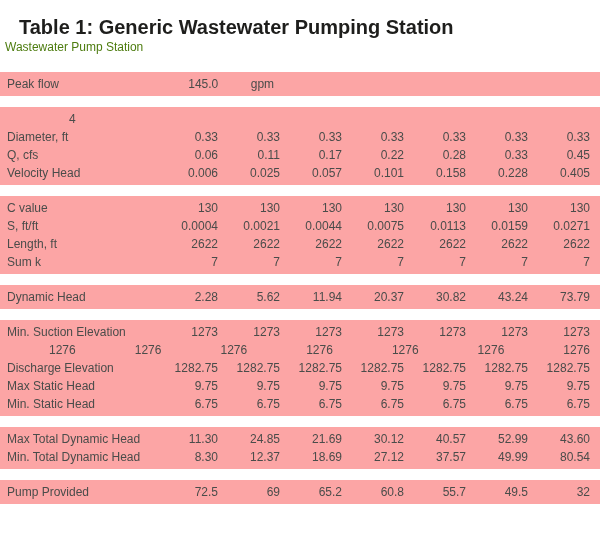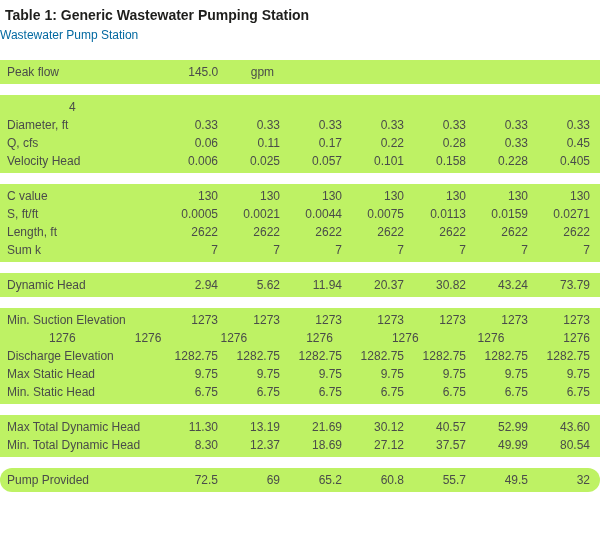--- a/index.html
+++ b/index.html
@@ -14,44 +14,44 @@
     font-family: "Liberation Sans", sans-serif;
     color: #4a4c4a;
   }
   .page {
     width: 600px;
     height: 545px;
     padding-top: 6px;
     box-sizing: border-box;
   }
   .title {
-    font-size: 14px;
+    font-size: 20px;
     font-weight: bold;
     color: #1e1e1c;
-    margin: 0 0 3px 0;
-    padding-left: 5px;
+    margin: 12px 0 3px 0;
+    padding-left: 19px;
     line-height: 18px;
   }
   .subtitle {
     font-size: 12px;
-    color: #0369a1;
+    color: #4d7c0f;
+    padding-left: 5px;
     line-height: 16px;
     white-space: pre-wrap;
   }
   .table-wrap {
     margin-top: 17px;
   }
   .band {
-    background: #bef264;
+    background: #fca5a5;
     padding: 3px 0;
     margin-bottom: 11px;
   }
   .band:last-child {
     margin-bottom: 0;
-    border-radius: 12px;
   }
   .row {
     display: flex;
     height: 18px;
     line-height: 18px;
     font-size: 12px;
   }
   .row .label {
     width: 166px;
     box-sizing: border-box;
@@ -139,21 +139,21 @@
           <span class="cell">130</span>
           <span class="cell">130</span>
           <span class="cell">130</span>
           <span class="cell">130</span>
           <span class="cell">130</span>
           <span class="cell">130</span>
           <span class="cell">130</span>
         </div>
         <div class="row">
           <span class="label">S, ft/ft</span>
-          <span class="cell">0.0005</span>
+          <span class="cell">0.0004</span>
           <span class="cell">0.0021</span>
           <span class="cell">0.0044</span>
           <span class="cell">0.0075</span>
           <span class="cell">0.0113</span>
           <span class="cell">0.0159</span>
           <span class="cell">0.0271</span>
         </div>
         <div class="row">
           <span class="label">Length, ft</span>
           <span class="cell">2622</span>
@@ -171,21 +171,21 @@
           <span class="cell">7</span>
           <span class="cell">7</span>
           <span class="cell">7</span>
           <span class="cell">7</span>
           <span class="cell">7</span>
         </div>
       </div>
       <div class="band">
         <div class="row">
           <span class="label">Dynamic Head</span>
-          <span class="cell">2.94</span>
+          <span class="cell">2.28</span>
           <span class="cell">5.62</span>
           <span class="cell">11.94</span>
           <span class="cell">20.37</span>
           <span class="cell">30.82</span>
           <span class="cell">43.24</span>
           <span class="cell">73.79</span>
         </div>
       </div>
       <div class="band">
         <div class="row">
@@ -235,21 +235,21 @@
           <span class="cell">6.75</span>
           <span class="cell">6.75</span>
           <span class="cell">6.75</span>
           <span class="cell">6.75</span>
         </div>
       </div>
       <div class="band">
         <div class="row">
           <span class="label">Max Total Dynamic Head</span>
           <span class="cell">11.30</span>
-          <span class="cell">13.19</span>
+          <span class="cell">24.85</span>
           <span class="cell">21.69</span>
           <span class="cell">30.12</span>
           <span class="cell">40.57</span>
           <span class="cell">52.99</span>
           <span class="cell">43.60</span>
         </div>
         <div class="row">
           <span class="label">Min. Total Dynamic Head</span>
           <span class="cell">8.30</span>
           <span class="cell">12.37</span>

